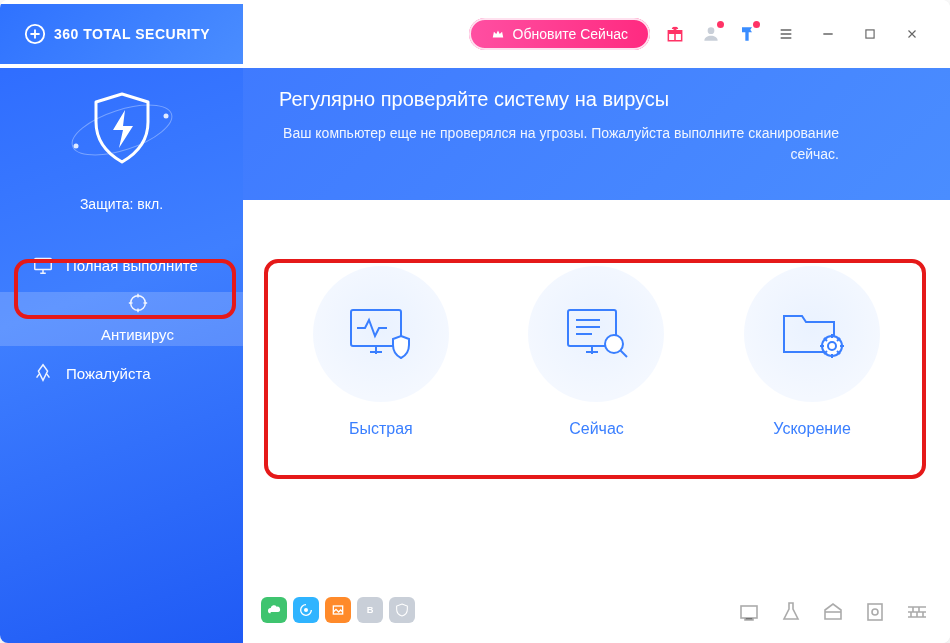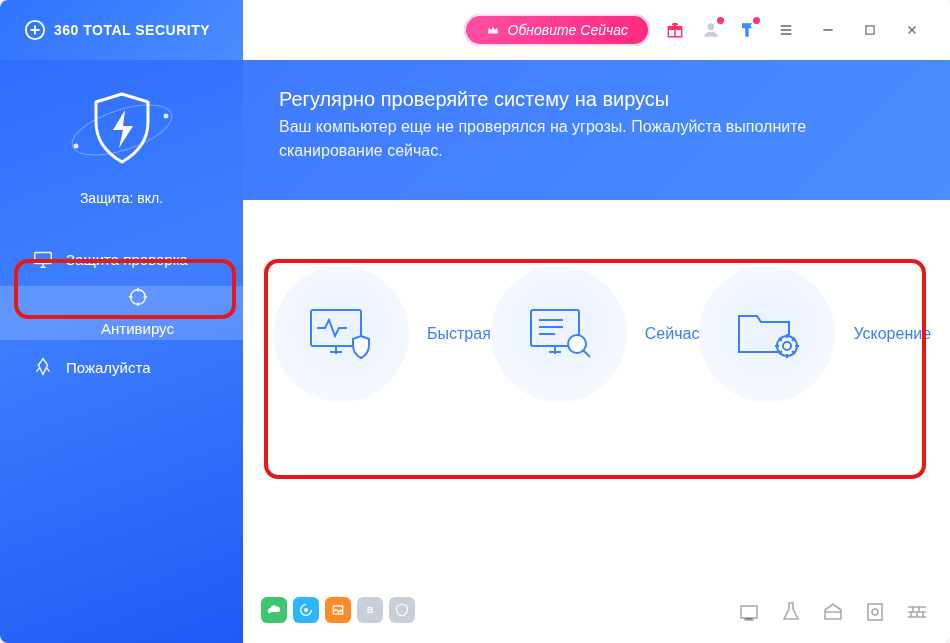--- a/index.html
+++ b/index.html
@@ -1,46 +1,46 @@
 <!DOCTYPE html>
 <html><head>
 <meta charset="utf-8">
 <style>
   * { box-sizing: border-box; margin: 0; padding: 0; font-family: "Segoe UI", Arial, sans-serif; }
   body { background: #fff; display: flex; justify-content: center; }
   .window { width: 950px; height: 643px; position: relative; background: #fff; border-radius: 8px; overflow: hidden; box-shadow: 0 2px 14px rgba(0,0,0,.15); }
   
-  .titlebar { position: absolute; top: 0; left: 0; right: 0; height: 60px; background: #fff; display: flex; align-items: center; z-index: 5; }
+  .titlebar { position: absolute; top: 0; left: 0; right: 0; height: 68px; background: #fff; display: flex; align-items: center; z-index: 5; }
   .brand { width: 243px; height: 60px; background: linear-gradient(135deg,#2f72ff 0%,#4a8dff 100%); display: flex; align-items: center; gap: 8px; padding-left: 24px; color: #fff; font-weight: 600; letter-spacing: .5px; font-size: 14px; }
-  .titlebar-right { flex: 1; display: flex; align-items: center; justify-content: flex-end; gap: 14px; padding-right: 24px; font-style: italic; }
+  .titlebar-right { flex: 1; display: flex; align-items: center; justify-content: flex-end; gap: 14px; padding-right: 24px; }
   .update-btn { height: 32px; padding: 0 22px; border-radius: 16px; background: linear-gradient(90deg,#ff4fa2,#ff2a80); color: #fff; font-size: 14px; display: flex; align-items: center; gap: 8px; box-shadow: 0 0 0 2px #ffe1ef inset; cursor: pointer; }
   .tb-icon { width: 22px; height: 22px; display: flex; align-items: center; justify-content: center; position: relative; cursor: pointer; }
   .dot { position: absolute; top: -2px; right: -2px; width: 7px; height: 7px; background: #ff3366; border-radius: 50%; }
   .win-ctl { width: 28px; height: 28px; display: flex; align-items: center; justify-content: center; cursor: pointer; color: #444; }
   
   .sidebar { position: absolute; top: 60px; left: 0; bottom: 0; width: 243px; background: linear-gradient(160deg,#2f6dff 0%,#3f7fff 40%,#1f5af5 100%); color: #fff; padding-top: 12px; }
   .shield-area { display: flex; flex-direction: column; align-items: center; padding: 8px 0 16px; }
   .shield-wrap { position: relative; width: 120px; height: 100px; display: flex; align-items: center; justify-content: center; }
-  .status-txt { margin-top: 10px; font-size: 14px; }
+  .status-txt { margin-top: 16px; font-size: 14px; }
   .nav { margin-top: 10px; }
   .nav-item { display: flex; align-items: center; gap: 12px; height: 54px; padding-left: 32px; font-size: 15px; cursor: pointer; position: relative; }
   .nav-item.active::before { content: ""; position: absolute; left: 0; top: 0; bottom: 0; width: 100%; background: rgba(255,255,255,.18); }
   .nav-item.active { font-weight: 500; flex-direction: column; }
   .nav-icon { width: 22px; height: 22px; display: flex; align-items: center; justify-content: center; opacity: .92; }
   
   .hl { position: absolute; border: 4px solid #e51919; border-radius: 14px; pointer-events: none; z-index: 30; }
   .hl-side { top: 259px; left: 14px; width: 222px; height: 60px; }
   .hl-main { top: 259px; left: 264px; width: 662px; height: 220px; }
   
   .main { position: absolute; top: 60px; left: 243px; right: 0; bottom: 0; background: #fff; }
   .hero { height: 140px; background: linear-gradient(135deg,#3f7aff 0%,#4a8dff 100%); color: #fff; padding: 28px 36px 8px; }
   .hero-title { font-size: 20px; font-weight: 400; }
-  .hero-sub { margin-top: 4px; font-size: 16px; opacity: .92; line-height: 1.5; max-width: 560px; }
+  .hero-sub { margin-top: 12px; font-size: 14px; opacity: .92; line-height: 1.5; max-width: 560px; text-align: right; }
   .scan-row { display: flex; justify-content: space-around; align-items: flex-start; padding: 66px 30px 0; }
-  .scan-card { display: flex; flex-direction: row; align-items: center; gap: 18px; cursor: pointer; }
+  .scan-card { display: flex; flex-direction: column; align-items: center; gap: 18px; cursor: pointer; }
   .scan-circle { width: 136px; height: 136px; border-radius: 50%; background: radial-gradient(circle at 50% 45%, #eaf2ff 0%, #f4f8ff 70%); display: flex; align-items: center; justify-content: center; }
   .scan-label { font-size: 16px; color: #3a7fff; }
   
   .status-left { position: absolute; left: 18px; bottom: 20px; display: flex; gap: 6px; }
   .status-chip { width: 26px; height: 26px; border-radius: 6px; display: flex; align-items: center; justify-content: center; }
   .status-chip svg { width: 16px; height: 16px; }
   .status-right { position: absolute; right: 20px; bottom: 18px; display: flex; gap: 16px; }
   .sr-icon { width: 26px; height: 26px; display: flex; align-items: center; justify-content: center; cursor: pointer; opacity: .55; }
 </style>
 </head>
@@ -119,21 +119,21 @@
     </div>
 
     <div class="nav">
       <div class="nav-item">
         <span class="nav-icon">
             <svg width="22" height="22" viewBox="0 0 24 24">
               <rect x="3" y="5" width="18" height="12" rx="1" fill="none" stroke="#fff" stroke-width="1.6"></rect>
               <path d="M9 21h6M12 17v4" stroke="#fff" stroke-width="1.6"></path>
             </svg>
           </span>
-        <span>Защита проверка</span>
+        <span>Полная выполните</span>
       </div>
       <div class="nav-item active">
         <span class="nav-icon">
             <svg width="22" height="22" viewBox="0 0 24 24">
               <circle cx="12" cy="12" r="8" fill="none" stroke="#fff" stroke-width="1.6"></circle>
               <path d="M12 2v4M12 18v4M2 12h4M18 12h4" stroke="#fff" stroke-width="1.6"></path>
             </svg>
           </span>
         <span>Антивирус</span>
       </div>

